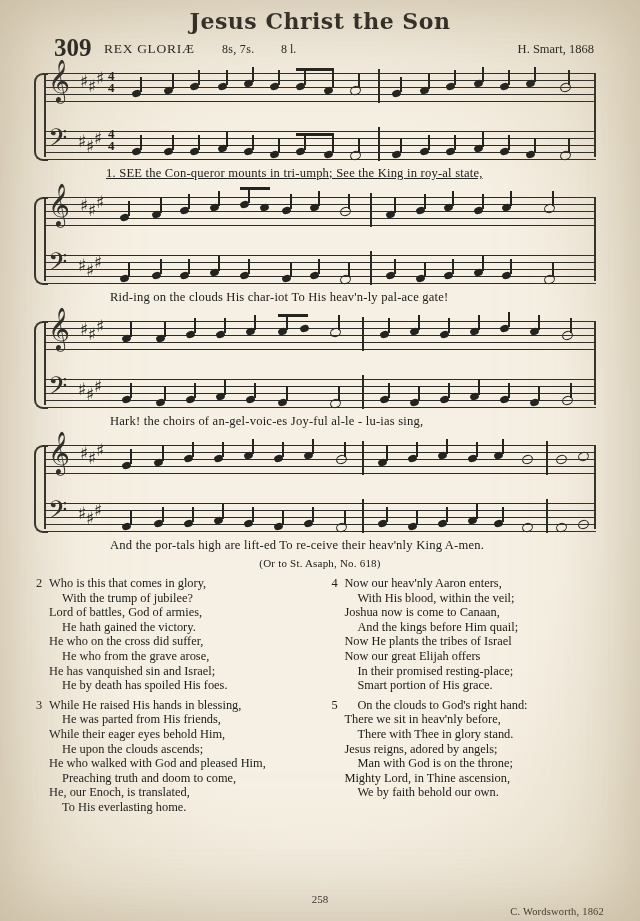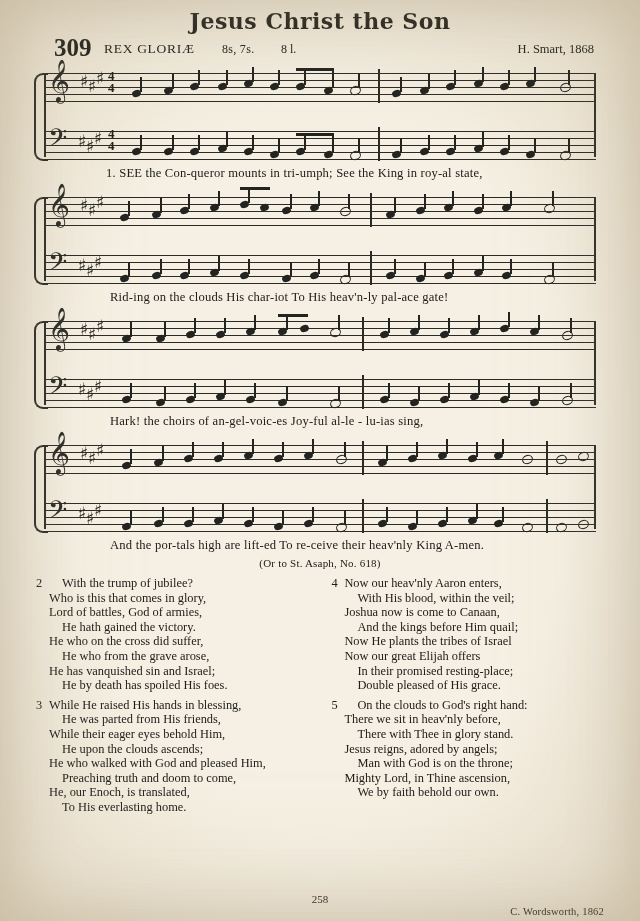--- a/index.html
+++ b/index.html
@@ -357,21 +357,21 @@
             <div class="note" style="left:456px; top:21px;"></div>
               <div class="stem" style="left:464px; top:8px; height:15px;"></div>
             <div class="note" style="left:482px; top:24px;"></div>
               <div class="stem" style="left:490px; top:11px; height:15px;"></div>
             <div class="note open" style="left:516px; top:24px;"></div>
               <div class="stem" style="left:524px; top:11px; height:15px;"></div>
           </div>
         </div>
       </div>
       <div class="lyric-line">
-        <span class="l" style="left:58px;">1. SEE  the  Con-queror mounts in  tri-umph;  See  the  King   in    roy-al  state,</span>
+        <span class="l" style="left:58px;text-decoration:underline;">1. SEE  the  Con-queror mounts in  tri-umph;  See  the  King   in    roy-al  state,</span>
       </div>
     </div>
 
     <div class="system" style="margin-top:10px;">
       <div class="grand">
         <div class="brace"></div>
         <div class="sysbar-l"></div>
         <div class="sysbar-r"></div>
         <div class="top">
           <div class="staff">
@@ -662,22 +662,22 @@
     </div>
 
   </div>
 
   <div class="alt-tune">(Or to St. Asaph, No. 618)</div>
 
   <div class="verses">
     <div class="col">
       <div class="stanza">
         <span class="num">2</span>
+        <div class="ln">Who is this that comes in glory,</div>
         <div class="ln ind">With the trump of jubilee?</div>
-        <div class="ln">Who is this that comes in glory,</div>
         <div class="ln">Lord of battles, God of armies,</div>
         <div class="ln ind">He hath gained the victory.</div>
         <div class="ln">He who on the cross did suffer,</div>
         <div class="ln ind">He who from the grave arose,</div>
         <div class="ln">He has vanquished sin and Israel;</div>
         <div class="ln ind">He by death has spoiled His foes.</div>
       </div>
       <div class="stanza">
         <span class="num">3</span>
         <div class="ln">While He raised His hands in blessing,</div>
@@ -693,21 +693,21 @@
     <div class="col">
       <div class="stanza">
         <span class="num">4</span>
         <div class="ln">Now our heav'nly Aaron enters,</div>
         <div class="ln ind">With His blood, within the veil;</div>
         <div class="ln">Joshua now is come to Canaan,</div>
         <div class="ln ind">And the kings before Him quail;</div>
         <div class="ln">Now He plants the tribes of Israel</div>
         <div class="ln">Now our great Elijah offers</div>
         <div class="ln ind">In their promised resting-place;</div>
-        <div class="ln ind">Double pleased of His grace.</div>
+        <div class="ln ind">Smart portion of His grace.</div>
       </div>
       <div class="stanza">
         <span class="num">5</span>
         <div class="ln ind">On the clouds to God's right hand:</div>
         <div class="ln">There we sit in heav'nly before,</div>
         <div class="ln ind">There with Thee in glory stand.</div>
         <div class="ln">Jesus reigns, adored by angels;</div>
         <div class="ln ind">Man with God is on the throne;</div>
         <div class="ln">Mighty Lord, in Thine ascension,</div>
         <div class="ln ind">We by faith behold our own.</div>

